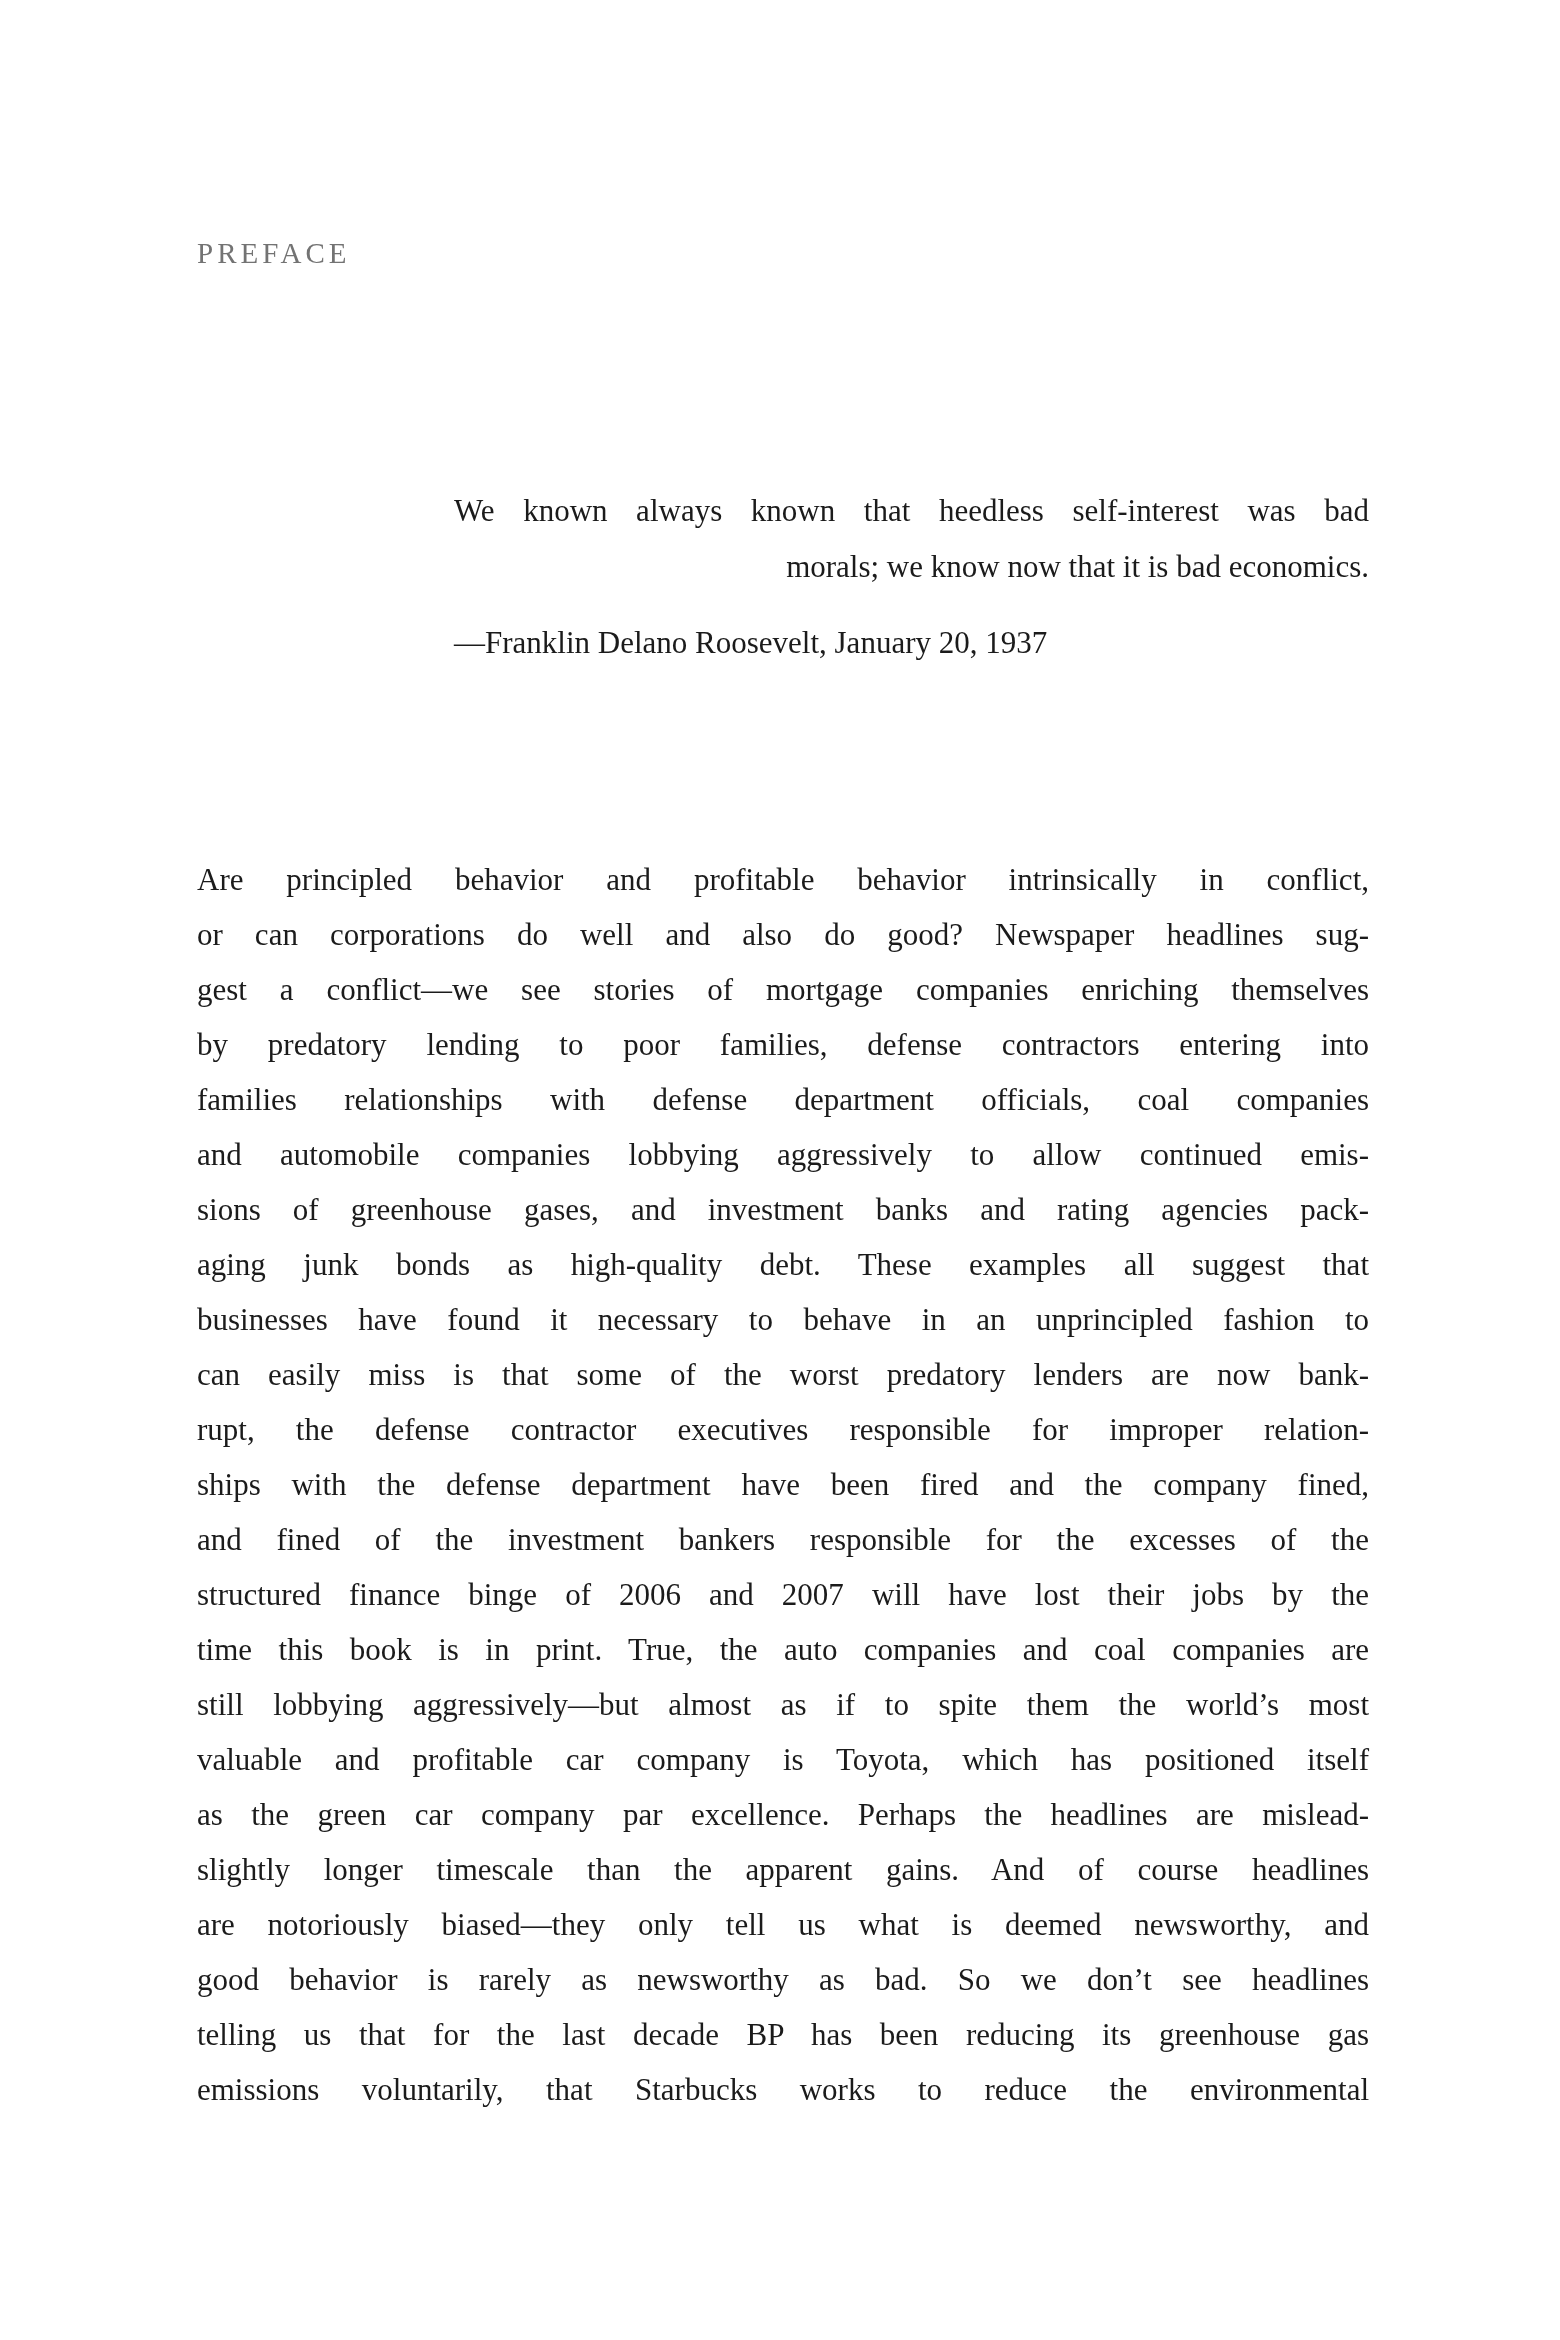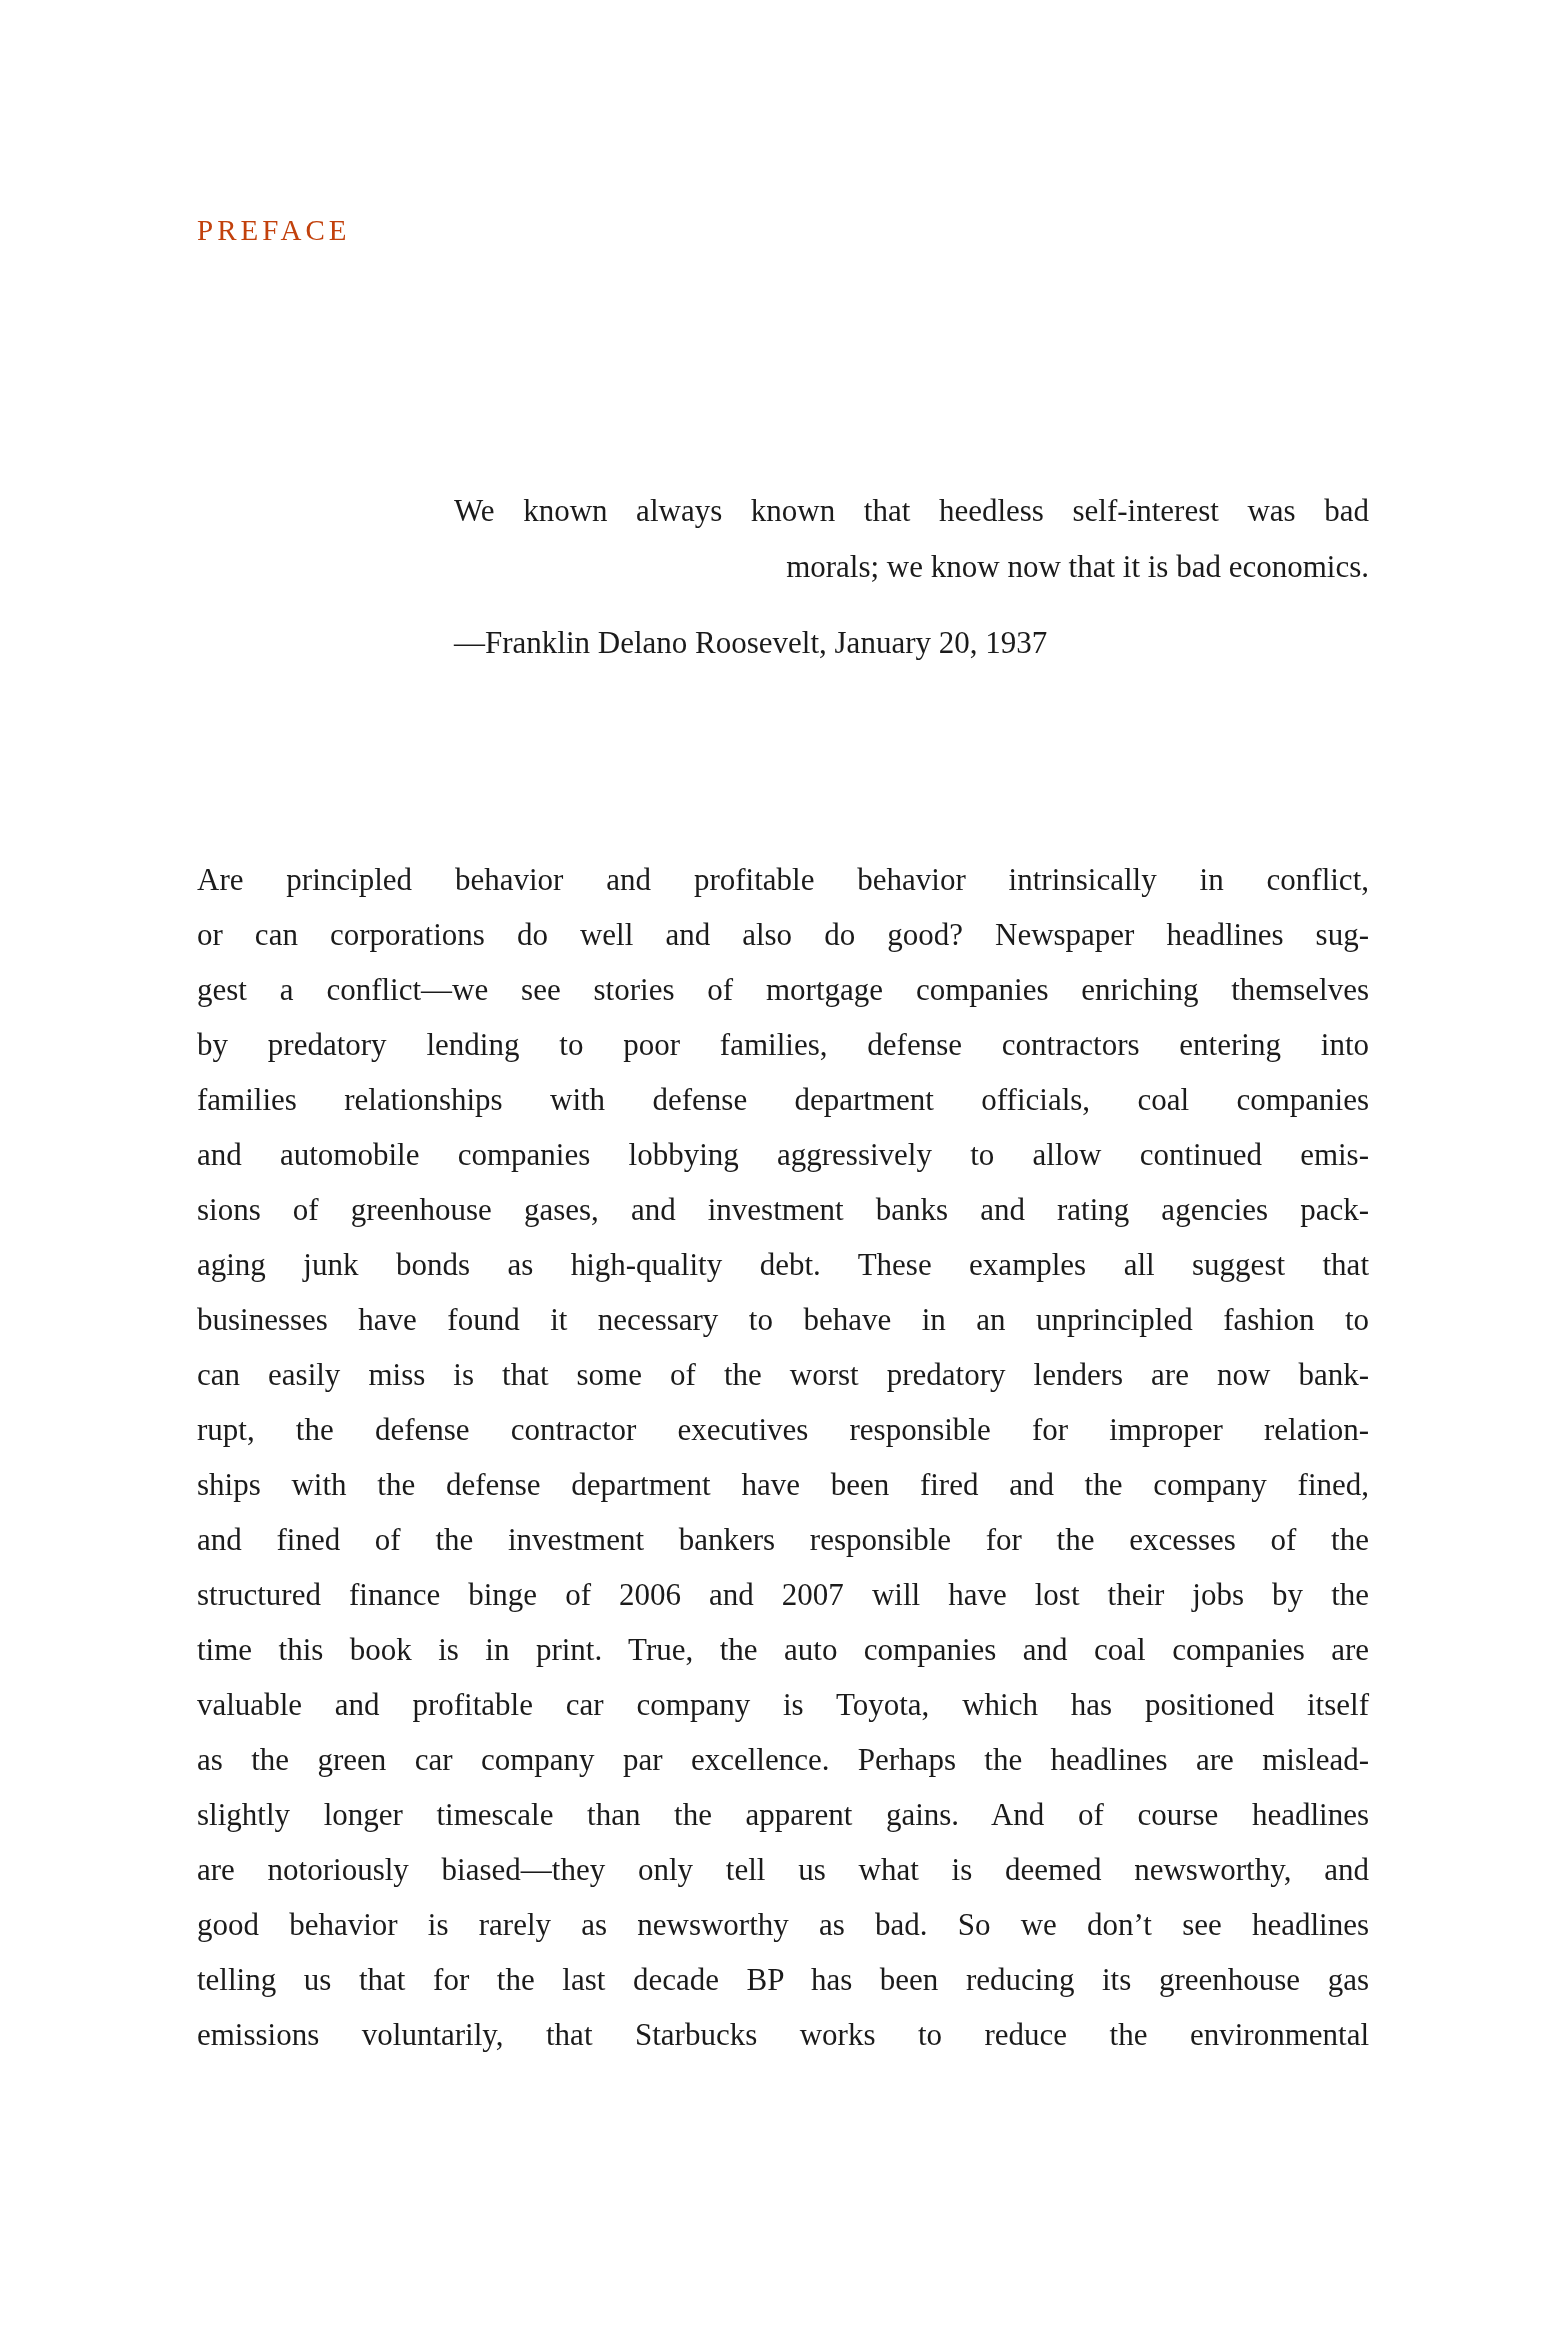--- a/index.html
+++ b/index.html
@@ -12,25 +12,25 @@
     width: 1561px;
     height: 2341px;
     background: #ffffff;
     font-family: "Liberation Serif", serif;
     color: #1b1b1b;
     overflow: hidden;
   }
   .preface-heading {
     position: absolute;
     left: 197px;
-    top: 213px;
+    top: 236px;
     font-size: 29px;
     line-height: 34px;
     letter-spacing: 0.14em;
-    color: #c2410c;
+    color: #737373;
   }
   .epigraph {
     position: absolute;
     left: 454px;
     top: 483px;
     width: 915px;
     font-size: 31px;
     line-height: 56px;
   }
   .epigraph-line-justified {
@@ -79,20 +79,21 @@
     <div class="body-line">and automobile companies lobbying aggressively to allow continued emis-</div>
     <div class="body-line">sions of greenhouse gases, and investment banks and rating agencies pack-</div>
     <div class="body-line">aging junk bonds as high-quality debt. These examples all suggest that</div>
     <div class="body-line">businesses have found it necessary to behave in an unprincipled fashion to</div>
     <div class="body-line">can easily miss is that some of the worst predatory lenders are now bank-</div>
     <div class="body-line">rupt, the defense contractor executives responsible for improper relation-</div>
     <div class="body-line">ships with the defense department have been fired and the company fined,</div>
     <div class="body-line">and fined of the investment bankers responsible for the excesses of the</div>
     <div class="body-line">structured finance binge of 2006 and 2007 will have lost their jobs by the</div>
     <div class="body-line">time this book is in print. True, the auto companies and coal companies are</div>
+    <div class="body-line">still lobbying aggressively—but almost as if to spite them the world’s most</div>
     <div class="body-line">valuable and profitable car company is Toyota, which has positioned itself</div>
     <div class="body-line">as the green car company par excellence. Perhaps the headlines are mislead-</div>
     <div class="body-line">slightly longer timescale than the apparent gains. And of course headlines</div>
     <div class="body-line">are notoriously biased—they only tell us what is deemed newsworthy, and</div>
     <div class="body-line">good behavior is rarely as newsworthy as bad. So we don’t see headlines</div>
     <div class="body-line">telling us that for the last decade BP has been reducing its greenhouse gas</div>
     <div class="body-line">emissions voluntarily, that Starbucks works to reduce the environmental</div>
   </div>
 
 </div>

